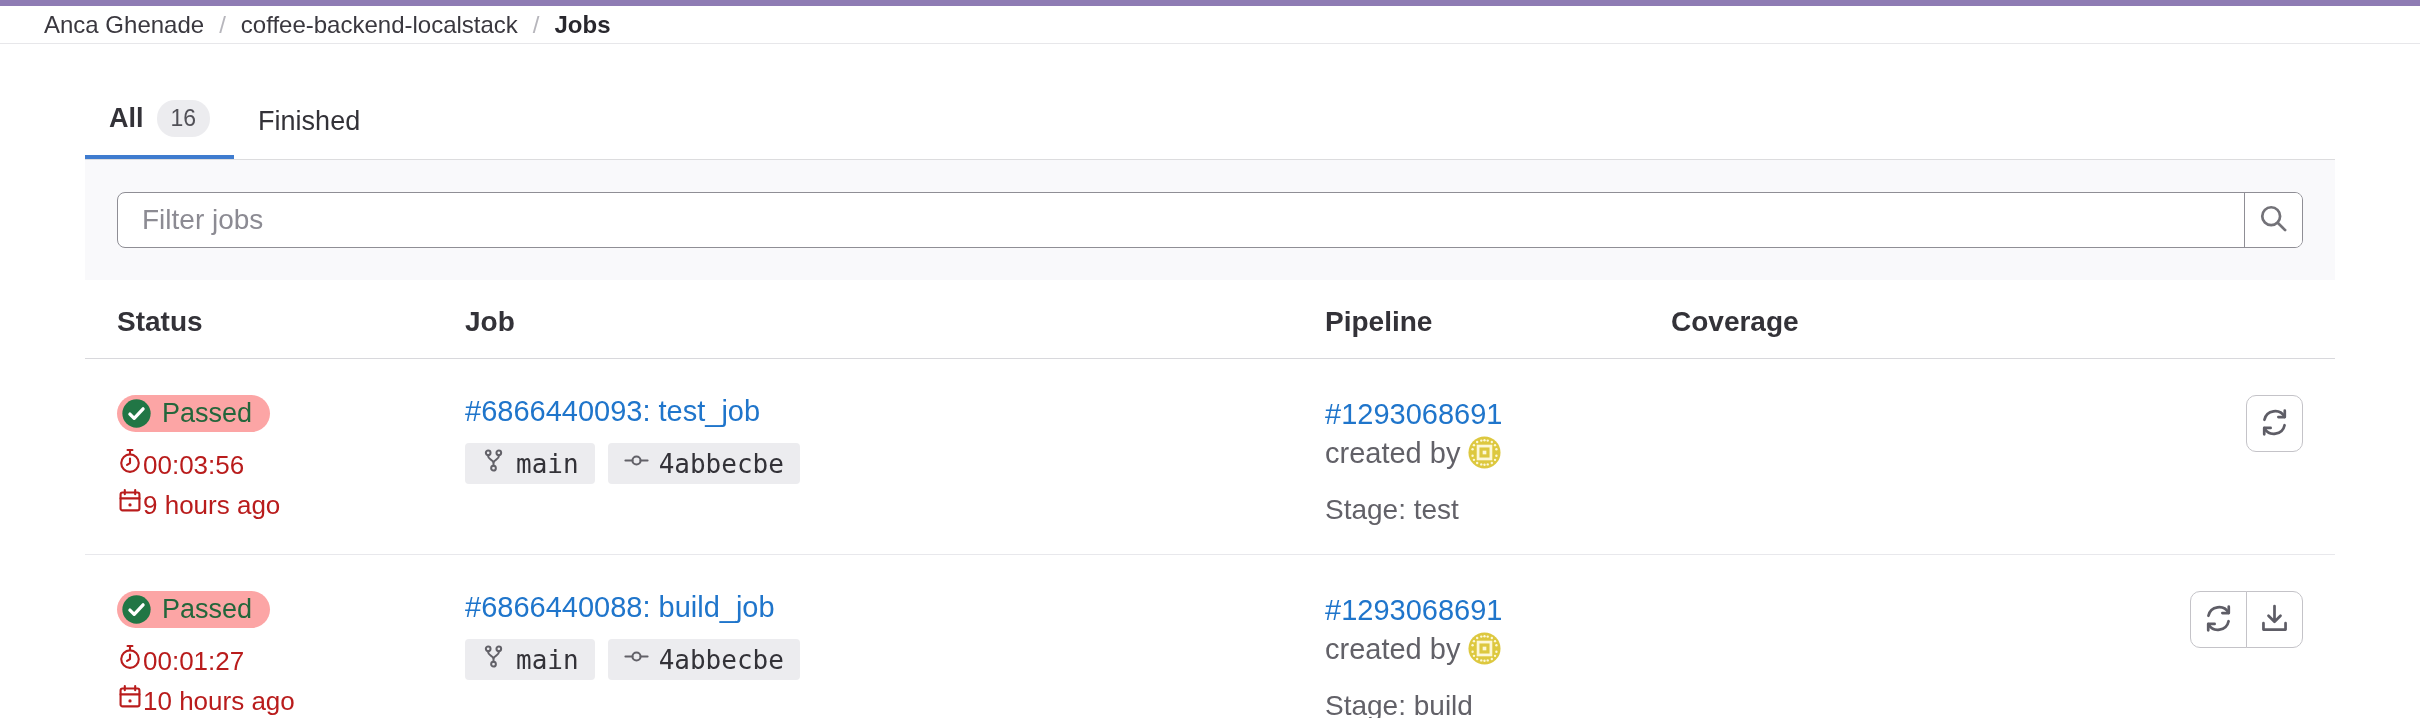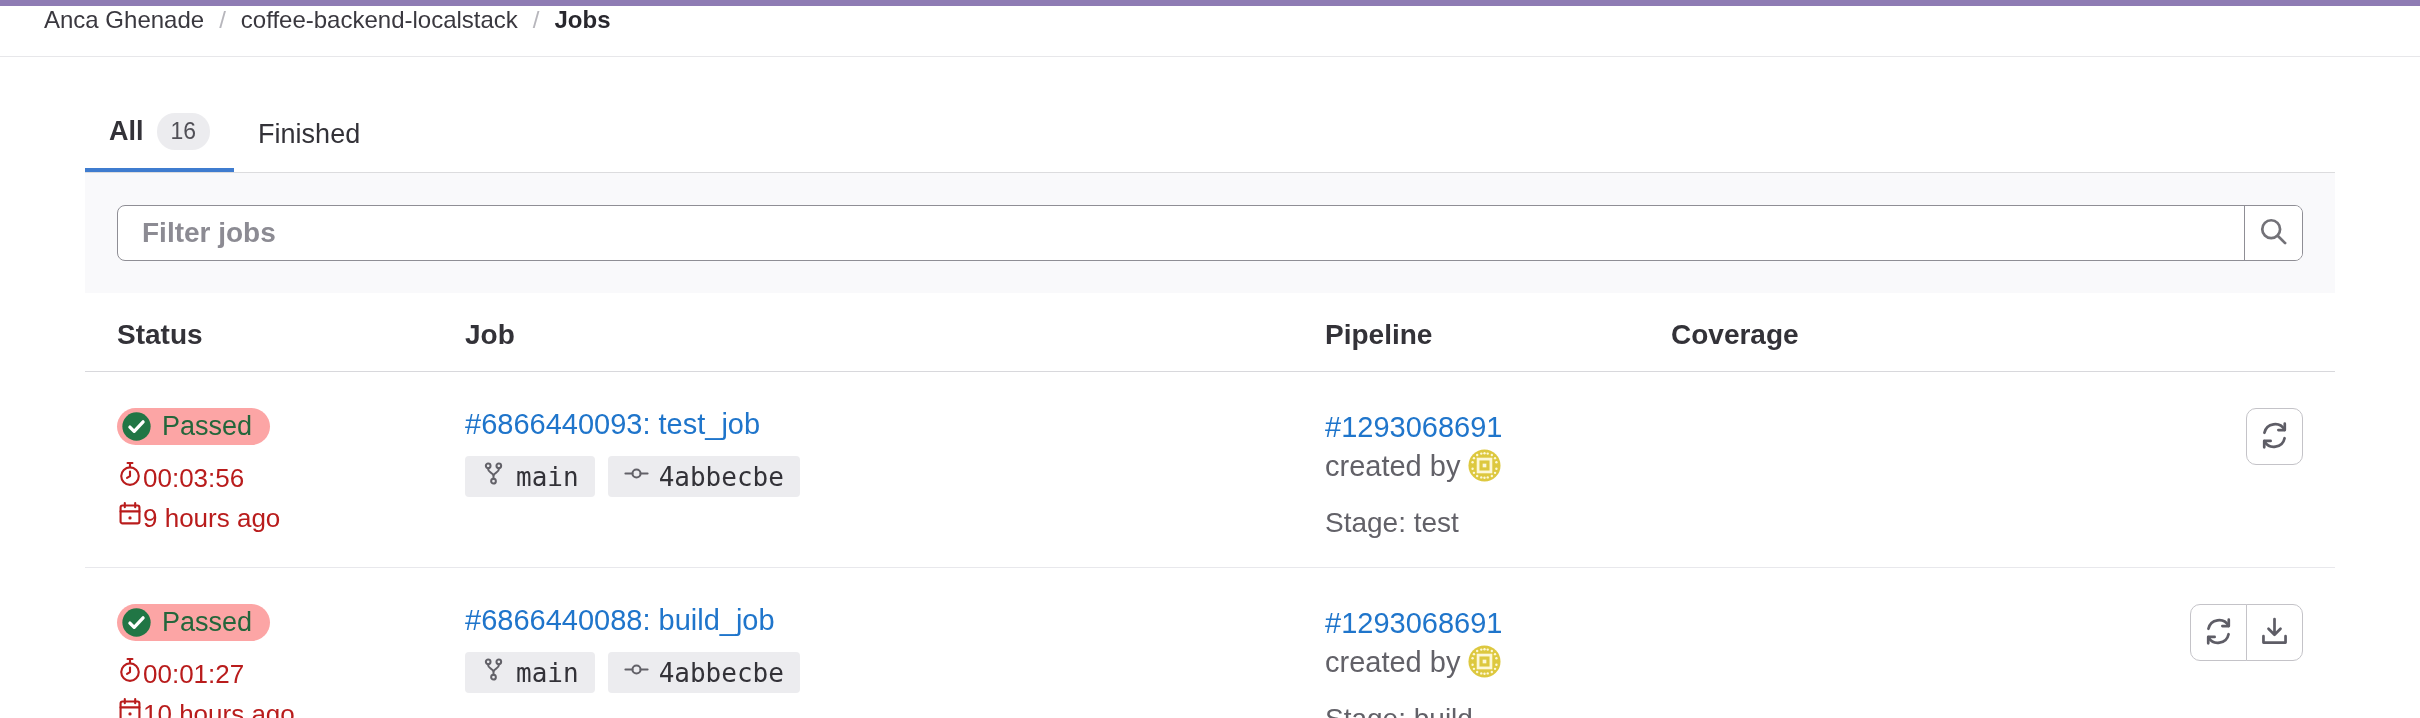--- a/index.html
+++ b/index.html
@@ -2,22 +2,22 @@
 <html><head>
 <meta charset="utf-8">
 <style>
   * { margin: 0; padding: 0; box-sizing: border-box; }
   html, body { width: 2420px; height: 718px; overflow: hidden; background: #fff; }
   body { font-family: "Liberation Sans", sans-serif; color: #333238; }
 
   .accent-bar { height: 6px; background: #8f7cb4; }
 
   .breadcrumb-bar {
-    height: 51px; border-bottom: 1px solid #e7e7ea;
-    display: flex; align-items: flex-start; gap: 15px;
+    height: 38px; border-bottom: 1px solid #e7e7ea;
+    display: flex; align-items: center; gap: 15px;
     padding: 0 44px; font-size: 24px;
   }
   .crumb-link { color: #3a383f; text-decoration: none; cursor: pointer; }
   .crumb-sep { color: #b7b6bc; }
   .crumb-current { font-weight: 700; color: #28272d; }
 
   .tabs-row {
     margin: 0 85px; padding-top: 40px;
     border-bottom: 1px solid #dcdcde;
     display: flex; align-items: flex-end;
@@ -33,21 +33,21 @@
     font-size: 23px; line-height: 1; padding: 7px 14px; border-radius: 18px;
   }
 
   .filter-section { margin: 0 85px; background: #f9f9fb; padding: 32px; }
   .filter-box {
     display: flex; align-items: stretch; height: 56px;
     background: #fff; border: 1px solid #8f8e95; border-radius: 8px; overflow: hidden;
   }
   .filter-input {
     flex: 1; border: none; outline: none; background: transparent;
-    font-family: "Liberation Sans", sans-serif; font-size: 28px; color: #0369a1; padding: 0 24px; font-weight: bold;
+    font-family: "Liberation Sans", sans-serif; font-size: 28px; color: #0369a1; padding: 0 24px;
   }
   .filter-input::placeholder { color: #8c8b93; }
   .search-btn {
     width: 58px; border: none; border-left: 1px solid #8f8e95; background: #fff;
     display: flex; align-items: center; justify-content: center; color: #737278; cursor: pointer;
   }
   .search-btn svg { width: 31px; height: 31px; }
 
   .jobs-table { margin: 0 85px; display: grid; grid-template-columns: 348px 860px 346px 330px 1fr; }
   .th {

